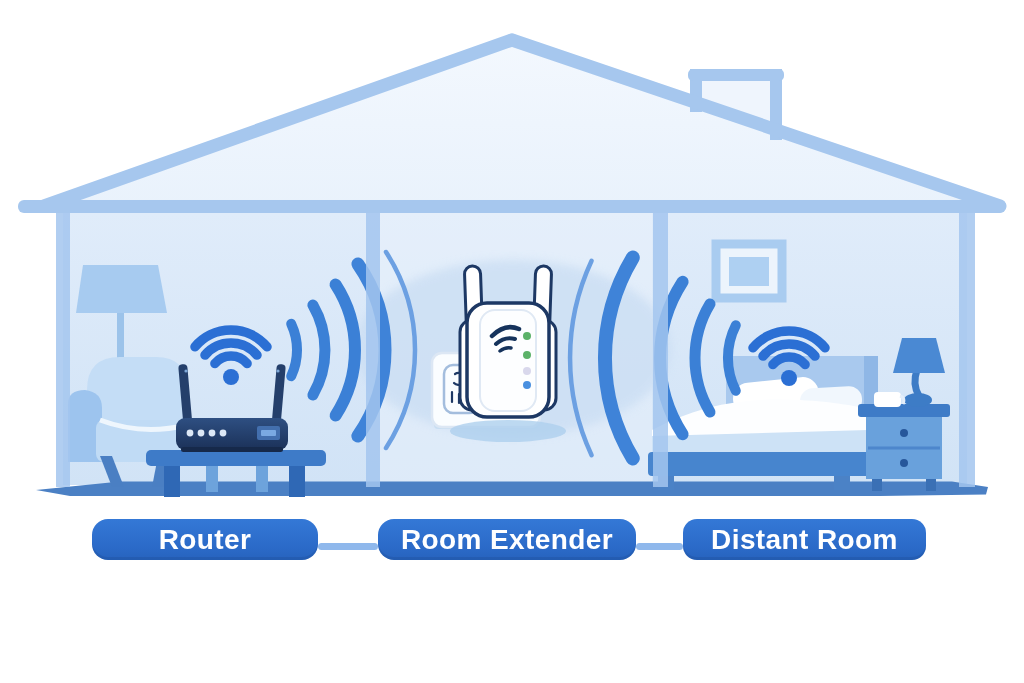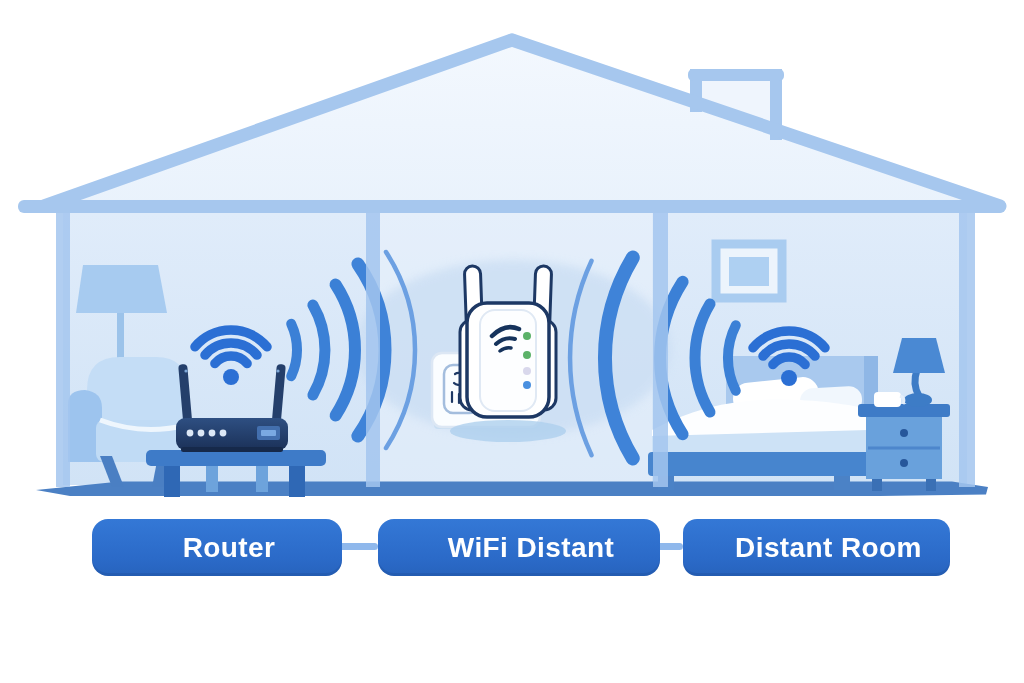--- a/index.html
+++ b/index.html
@@ -2,25 +2,25 @@
 <html><head>
 <meta charset="utf-8">
 <style>
   html,body{margin:0;padding:0;background:#ffffff;}
   .canvas{
     position:relative;width:1024px;height:683px;overflow:hidden;
     background:#ffffff;font-family:"Liberation Sans",sans-serif;
   }
   .scene-svg{position:absolute;left:0;top:0;width:1024px;height:683px;}
   .pill{
-    position:absolute;top:519px;height:57px;
+    position:absolute;top:519px;height:41px;
     background:linear-gradient(180deg,#3478d6 0%,#2b6ac8 70%,#2763bd 100%);
     border-radius:16px;color:#ffffff;font-weight:bold;font-size:28px;
     display:flex;align-items:center;justify-content:center;
-    letter-spacing:0.4px;box-shadow:inset 0 -3px 0 rgba(10,40,90,0.12);padding-left:24px;
+    letter-spacing:0.4px;box-shadow:inset 0 -3px 0 rgba(10,40,90,0.12);
   }
   .connector{
     position:absolute;top:543px;height:7px;background:#8fb8ec;border-radius:4px;
   }
 </style>
 </head>
 <body>
 
 <div class="canvas">
 
@@ -219,19 +219,19 @@
     <rect x="18" y="200" width="988" height="13" rx="6" fill="#a6c7ee"></rect>
   </svg>
 
   <div class="connector" style="left:318px;width:60px;"></div>
   <div class="connector" style="left:636px;width:47px;"></div>
 
   <div class="pill" style="left:92px;width:226px;">
     <span>Router</span>
   </div>
   <div class="pill" style="left:378px;width:258px;">
-    <span>WiFi Distant</span>
+    <span>Room Extender</span>
   </div>
   <div class="pill" style="left:683px;width:243px;border-radius:14px;">
     <span>Distant Room</span>
   </div>
 
 </div>
 
 </body></html>

